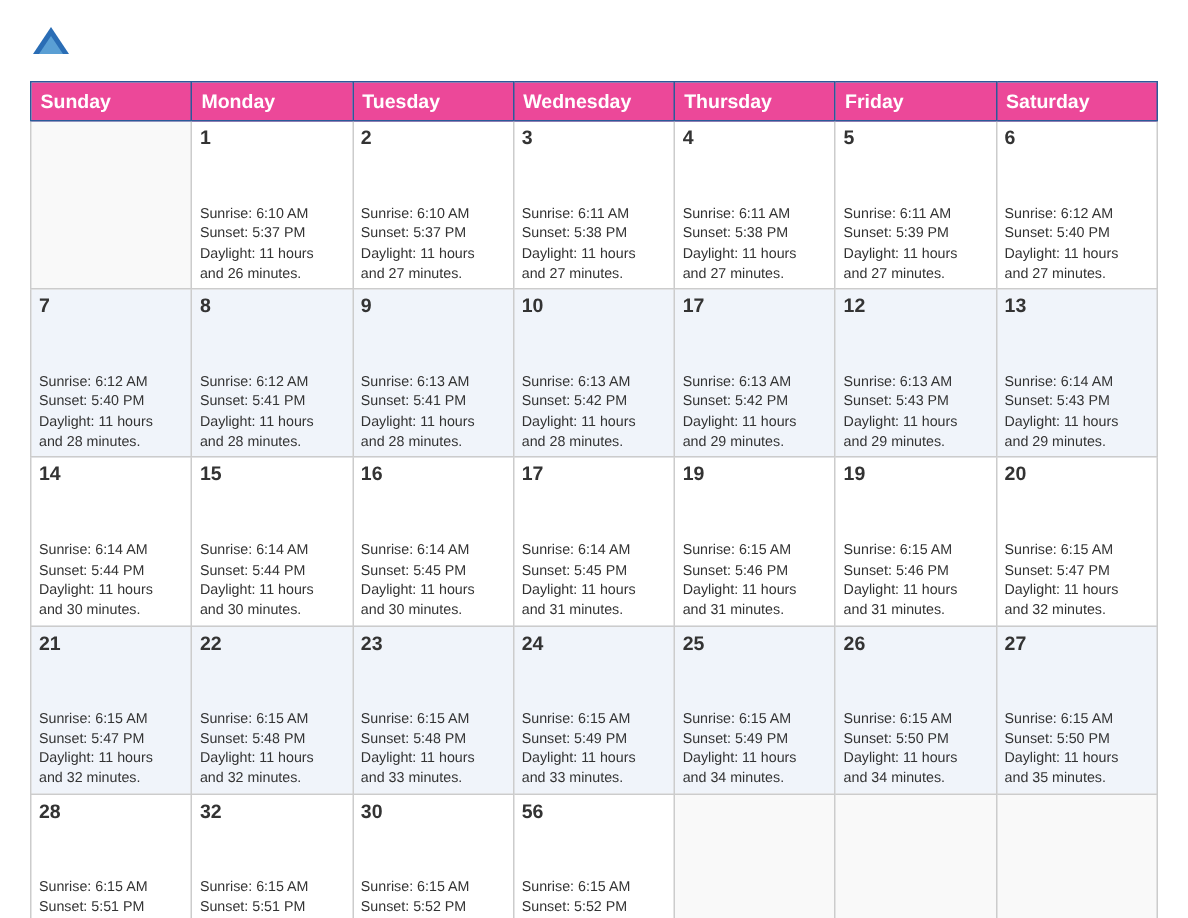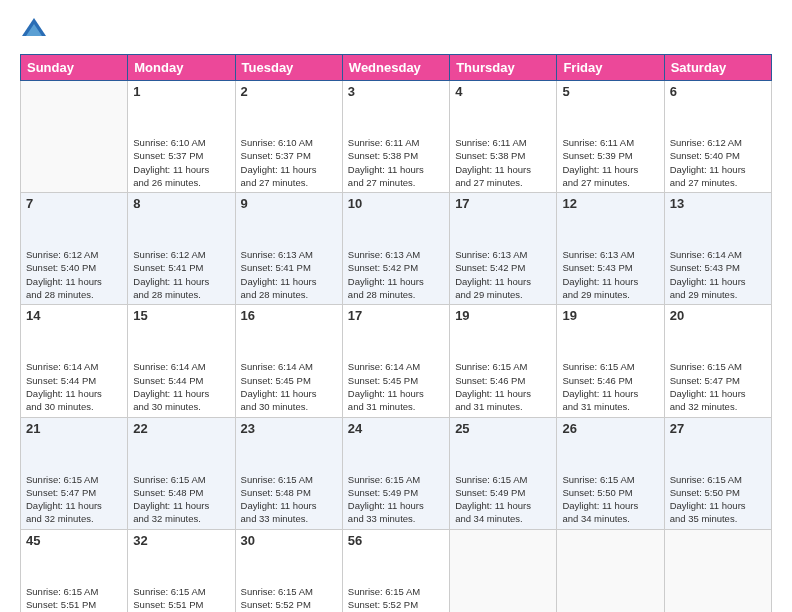--- a/index.html
+++ b/index.html
@@ -331,21 +331,21 @@
           <td>
             <div class="day-num">27</div>
             <div class="day-info" style="white-space: pre-line;">Sunrise: 6:15 AM
 Sunset: 5:50 PM
 Daylight: 11 hours
 and 35 minutes.</div>
           </td>
         </tr>
         <tr>
           <td>
-            <div class="day-num">45</div>
+            <div class="day-num">28</div>
             <div class="day-info" style="white-space: pre-line;">Sunrise: 6:15 AM
 Sunset: 5:51 PM
 Daylight: 11 hours
 and 35 minutes.</div>
           </td>
           <td>
             <div class="day-num">32</div>
             <div class="day-info" style="white-space: pre-line;">Sunrise: 6:15 AM
 Sunset: 5:51 PM
 Daylight: 11 hours

